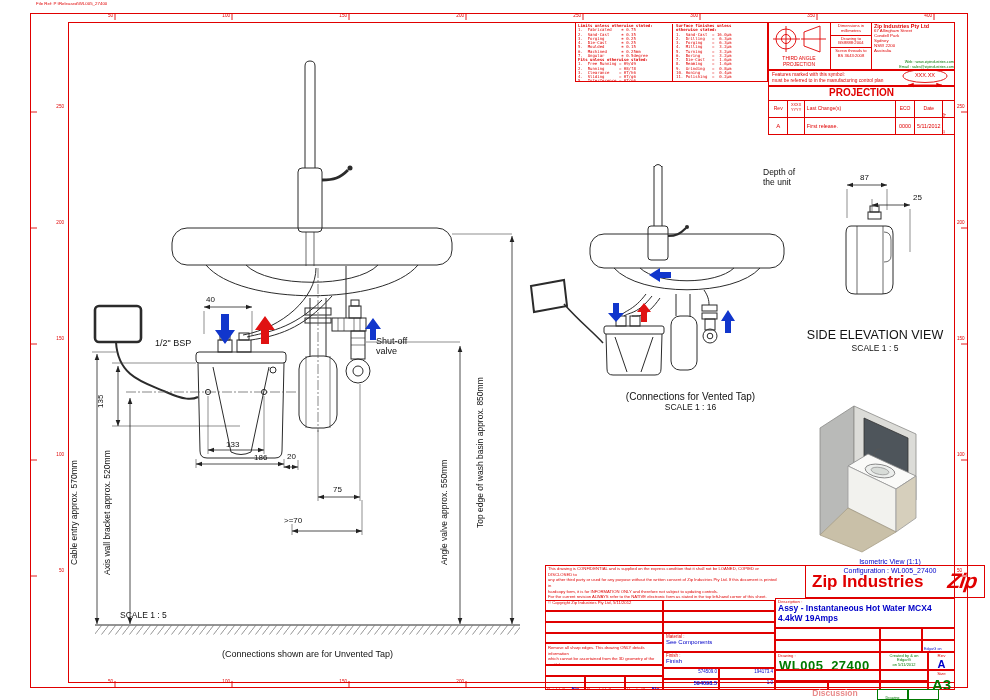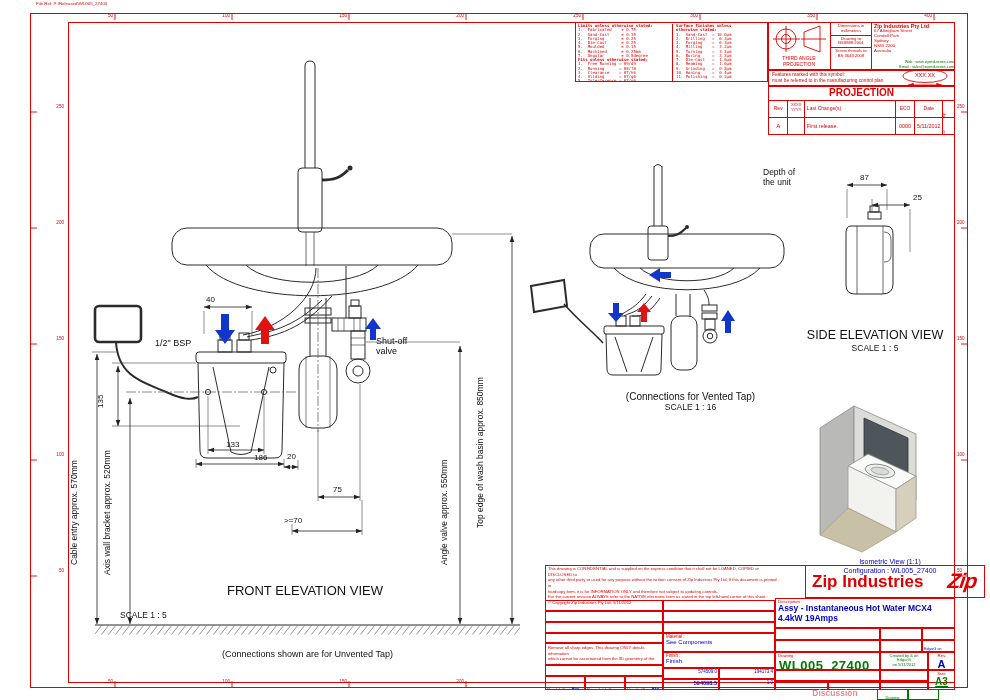--- a/index.html
+++ b/index.html
@@ -304,21 +304,20 @@
   <div class="dim vt" style="left:106px;top:398px;width:18px;height:10px;">135</div>
   <div class="dim" style="left:226px;top:440px;">133</div>
   <div class="dim" style="left:230px;top:453px;margin-left:24px;">186</div>
   <div class="dim" style="left:287px;top:452px;">20</div>
   <div class="dim" style="left:333px;top:485px;">75</div>
   <div class="dim" style="left:284px;top:516px;">&gt;=70</div>
   <div class="t vt" style="left:80px;top:555px;height:10px;font-size:8.5px;">Cable entry approx. 570mm</div>
   <div class="t vt" style="left:113px;top:565px;height:10px;font-size:8.5px;">Axis wall bracket approx. 520mm</div>
   <div class="t vt" style="left:450px;top:555px;height:10px;font-size:8.5px;">Angle valve approx. 550mm</div>
   <div class="t vt" style="left:486px;top:518px;height:10px;font-size:8.5px;">Top edge of wash basin approx. 850mm</div>
-  <div class="t c" style="left:175px;top:584px;width:260px;font-size:13px;">FRONT ELEVATION VIEW</div>
   <div class="t" style="left:120px;top:611px;font-size:8.5px;">SCALE 1 : 5</div>
   <div class="t c" style="left:175px;top:649px;width:265px;font-size:9px;">(Connections shown are for Unvented Tap)</div>
 
   <div class="t c" style="left:588px;top:391px;width:205px;font-size:10px;">(Connections for Vented Tap)</div>
   <div class="t c" style="left:588px;top:403px;width:205px;font-size:8.5px;">SCALE 1 : 16</div>
 
   <div class="t prl" style="left:763px;top:168px;width:46px;font-size:8.5px;">Depth of
 the unit</div>
   <div class="dim" style="left:860px;top:173px;">87</div>
   <div class="dim" style="left:913px;top:193px;">25</div>
@@ -450,21 +449,21 @@
   <div class="cell" style="left:775px;top:670px;width:105px;height:11px;">
     
     <span class="b" style="font-size:5.6px;">New</span>
   </div>
   <div class="cell" style="left:880px;top:670px;width:48px;height:11px;">
     
     
   </div>
   <div class="cell c" style="left:928px;top:670px;width:27px;height:20px;">
     <div class="r" style="font-size:4.4px;">Size</div>
-    <div class="g" style="font-size:10px;font-weight:bold;text-decoration:underline;">A3</div>
+    <div class="g" style="font-size:15px;font-weight:bold;text-decoration:underline;">A3</div>
   </div>
   <div class="cell" style="left:775px;top:681px;width:53px;height:9px;">
     
     
   </div>
   <div class="cell" style="left:828px;top:681px;width:52px;height:9px;">
     
     
   </div>
   <div class="cell" style="left:880px;top:681px;width:48px;height:9px;">

